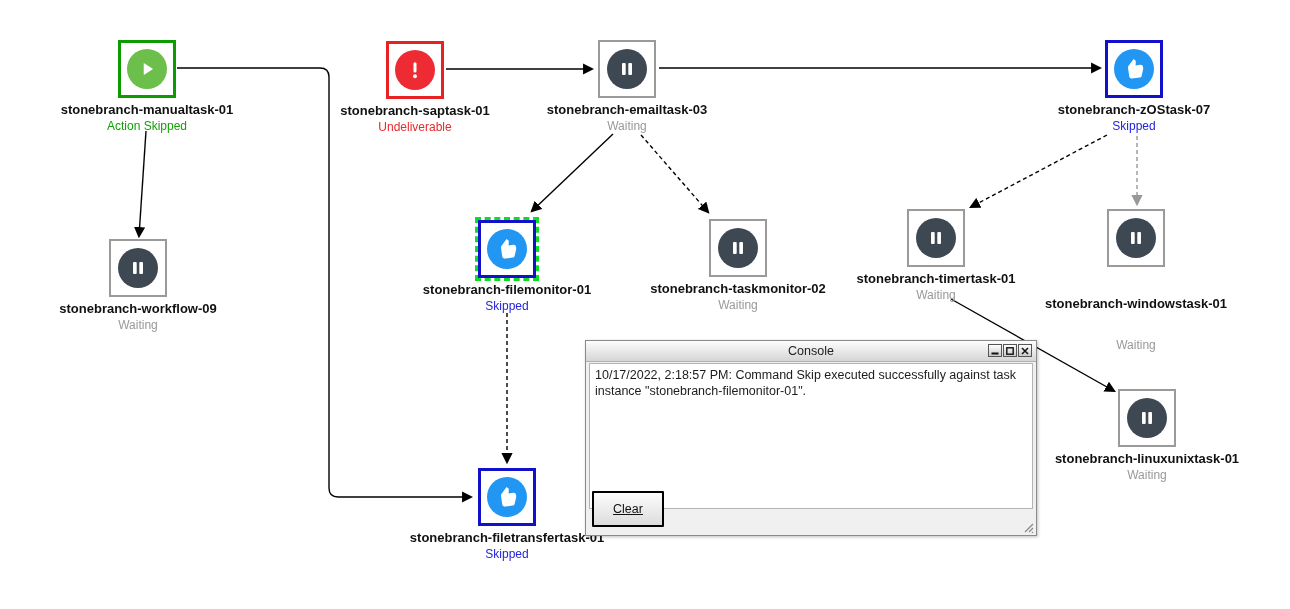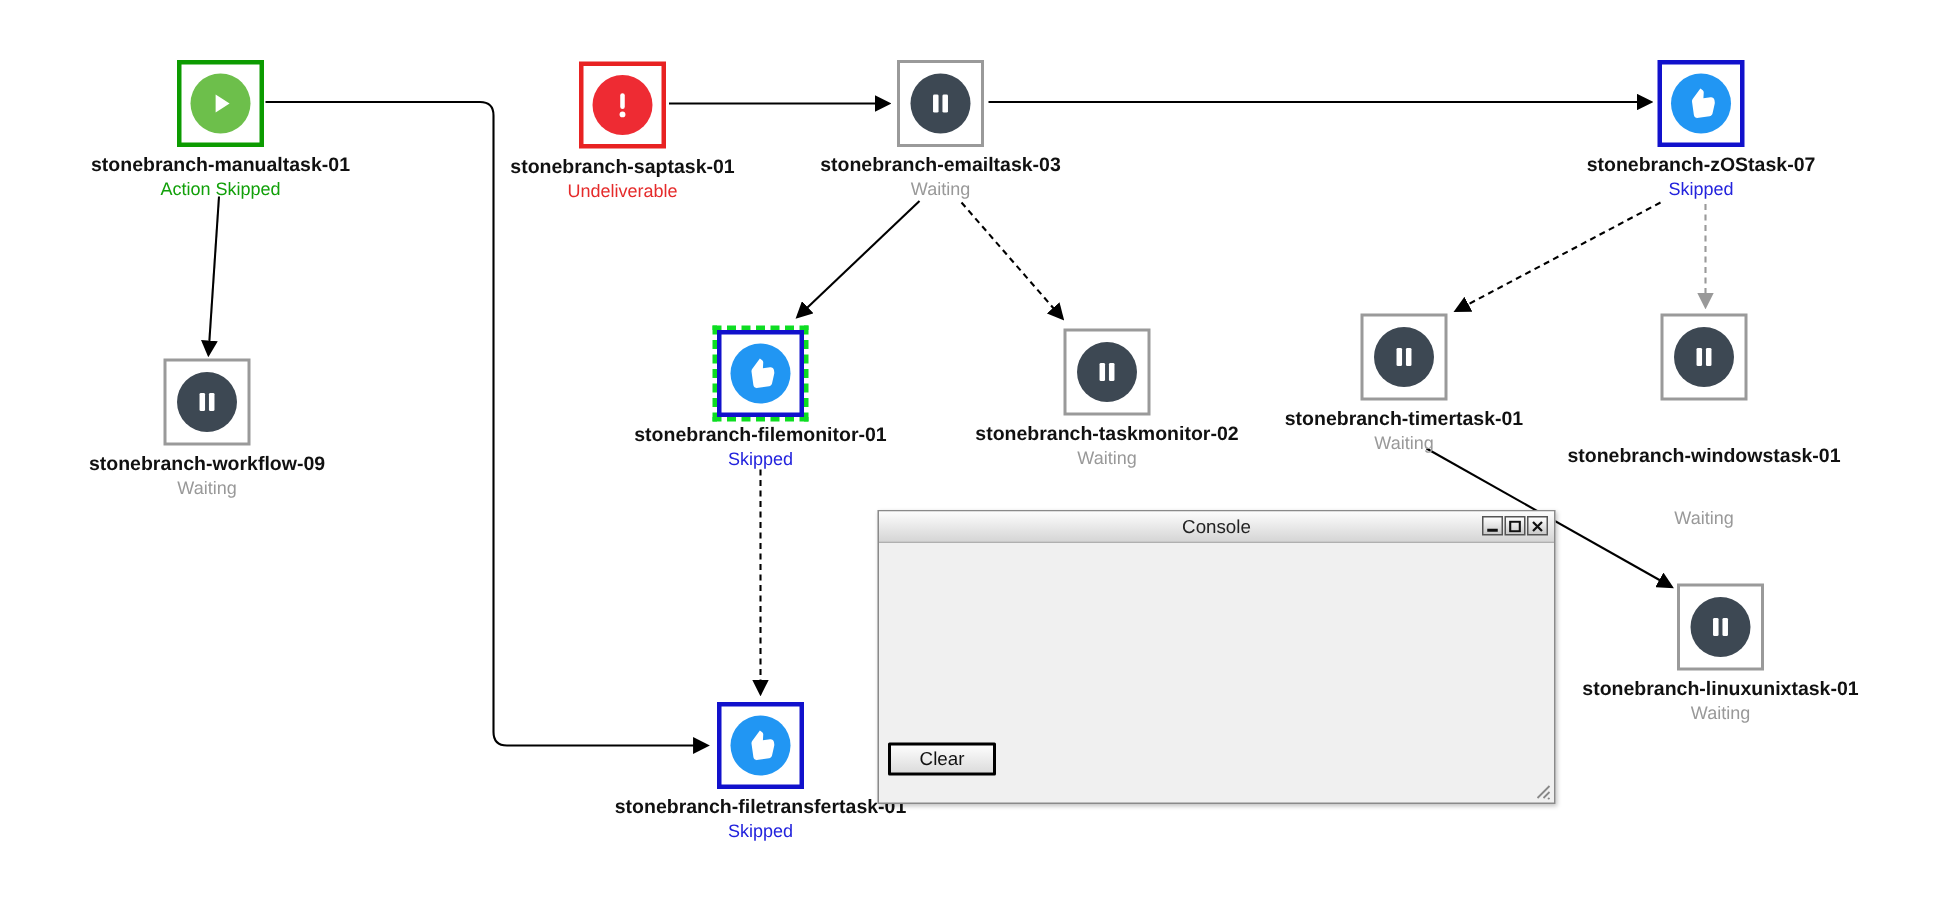--- a/index.html
+++ b/index.html
@@ -23,23 +23,23 @@
   .console-titlebar{position:relative;height:20px;background:linear-gradient(#fdfdfd,#d5d5d5);
            border-bottom:1px solid #b0b0b0;display:flex;align-items:center;justify-content:center;cursor:default;}
   .console-title{font-size:12.5px;color:#222;}
   .win-btns{position:absolute;right:4px;top:3px;display:flex;gap:1px;}
   .win-btn{width:14px;height:13px;padding:0;margin:0;border:1px solid #555;background:linear-gradient(#fff,#c9c9c9);
            display:flex;align-items:center;justify-content:center;cursor:pointer;}
   .win-btn svg{display:block;}
   .console-body{position:absolute;left:3px;right:3px;top:22px;bottom:26px;background:#fff;
            border:1px solid #b4b4b4;padding:3px 5px;font-size:12.5px;line-height:1.3;color:#1c1c1c;
            overflow:hidden;}
-  .clear-btn{position:absolute;left:6px;bottom:18px;width:72px;height:22px;border:2px solid #000;
+  .clear-btn{position:absolute;left:6px;bottom:8px;width:72px;height:36px;border:2px solid #000;
            border-radius:1px;background:linear-gradient(#fdfdfd,#dcdcdc);font-size:12.5px;
-           font-family:"Liberation Sans",sans-serif;color:#111;cursor:pointer;padding:0;}
+           font-family:"Liberation Sans",sans-serif;color:#111;cursor:pointer;padding:0;text-decoration:underline;}
   .resize-grip{position:absolute;right:2px;bottom:2px;cursor:nwse-resize;}
 </style>
 </head>
 <body>
 
 <div id="canvas">
 
   <svg id="edge-layer" width="1290" height="609">
     <defs>
       <marker id="arrow-black" viewBox="0 0 10 10" refX="8" refY="5" markerWidth="8" markerHeight="8" orient="auto">
@@ -216,19 +216,22 @@
               <rect x="0.8" y="0.8" width="6.4" height="6.4" fill="none" stroke="#111" stroke-width="1.4"></rect>
             </svg>
         </button>
         <button class="win-btn">
           <svg width="8" height="8" viewBox="0 0 8 8">
               <path d="M1 1 L7 7 M7 1 L1 7" stroke="#111" stroke-width="1.5"></path>
             </svg>
         </button>
       </span>
     </div>
+    <div class="console-body">
+      <div>10/17/2022, 2:18:57 PM: Command Skip executed successfully against task instance "stonebranch-filemonitor-01".</div>
+    </div>
     <button class="clear-btn">Clear</button>
     <svg class="resize-grip" width="12" height="12" viewBox="0 0 12 12">
       <path d="M11 3 L3 11 M11 7 L7 11 M11 11 L10 12" stroke="#888" stroke-width="1.2" fill="none"></path>
     </svg>
   </div>
 
 </div>
 
 </body></html>

